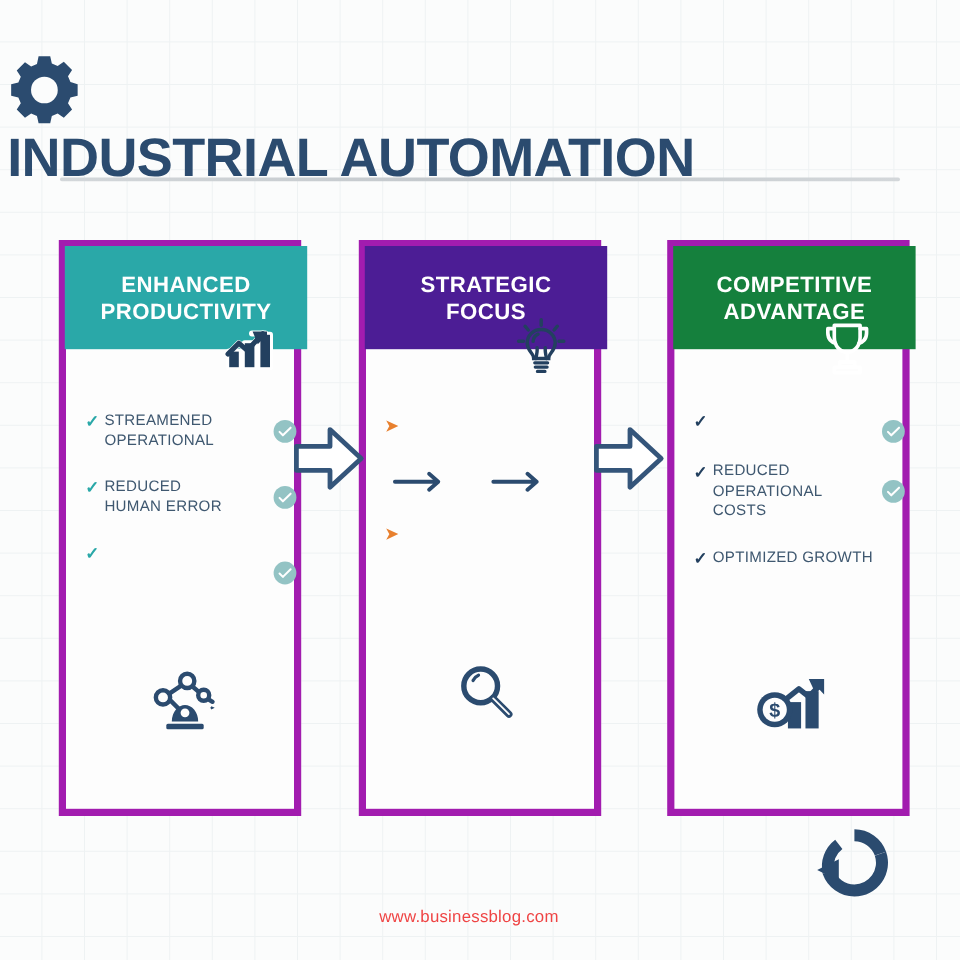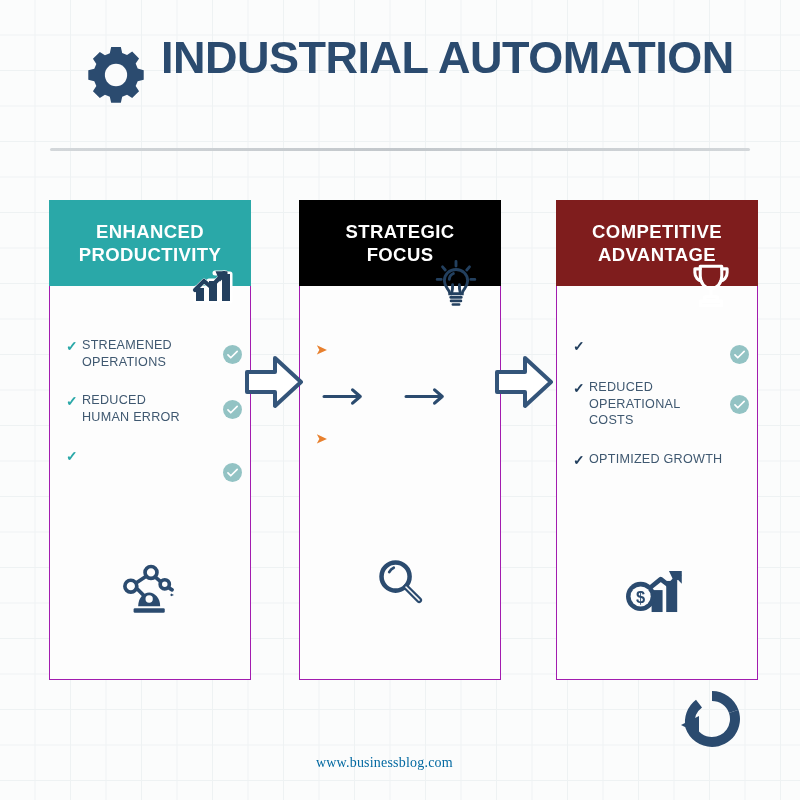--- a/index.html
+++ b/index.html
@@ -34,20 +34,21 @@
 
   
   #header {
     position: absolute;
     left: 0; top: 32px;
     width: 800px;
     display: flex;
     align-items: flex-start;
     justify-content: center;
     padding-left: 6px;
+    flex-direction: column;
   }
   #gear-icon-wrap {
     width: 62px;
     height: 62px;
     flex: 0 0 62px;
     margin-top: 12px;
     margin-right: 14px;
   }
   #title-block {
     width: 560px;
@@ -71,21 +72,21 @@
     border-radius: 2px;
   }
 
   
   .card {
     position: absolute;
     top: 200px;
     width: 202px;
     height: 480px;
     background: #fdfdfd;
-    border: 1px solid #a21caf;
+    border: 6px solid #a21caf;
     overflow: visible;
   }
   #card-0 { left: 49px;  }
   #card-1 { left: 299px; }
   #card-2 { left: 556px; }
 
   .card-header {
     position: absolute;
     left: -1px; top: -1px;
     width: 202px;
@@ -186,22 +187,21 @@
   #connector-0 { left: 245px; }
   #connector-1 { left: 495px; }
 
   
   #footer-url {
     position: absolute;
     left: 316px;
     top: 755px;
     font-size: 14px;
     letter-spacing: 0.2px;
-    color: #0369a1;
-    font-family: Liberation Serif, serif;
+    color: #ef4444;
   }
   #refresh-icon-wrap {
     position: absolute;
     left: 676px;
     top: 683px;
     width: 72px;
     height: 72px;
   }
 </style>
 </head>
@@ -245,21 +245,21 @@
           <path d="M9 33l9-9 7 6 13-14"></path>
         </g>
         <path d="M29.5 14.2h12v12l-4.4-4.6-3.3 3.2-4.3-10.6z" fill="#23405f"></path>
       </svg>
     </div>
 
     <div class="card-list">
       <div class="list-item">
         <span class="bullet bullet-check-teal">✓</span>
         <span class="item-label">STREAMENED
-OPERATIONS</span>
+OPERATIONAL</span>
         <span class="check-circle" style="top:8px;">
           <svg viewBox="0 0 20 20" width="13" height="13">
               <path d="M3 10.6l4.3 4.4L17.2 5.2" stroke="#ffffff" stroke-width="2.6" fill="none" stroke-linecap="round" stroke-linejoin="round"></path>
             </svg>
         </span>
       </div>
       <div class="list-item">
         <span class="bullet bullet-check-teal">✓</span>
         <span class="item-label">REDUCED
 HUMAN ERROR</span>
@@ -292,21 +292,21 @@
         <circle cx="51" cy="32" r="5" fill="#fdfdfd" stroke="#2b4b6f" stroke-width="4"></circle>
         <path d="M22 56c0-9 6-15 12-15s12 6 12 15z" fill="#2b4b6f"></path>
         <circle cx="34" cy="48" r="4" fill="#fdfdfd"></circle>
         <rect x="17" y="58" width="34" height="5" rx="1.5" fill="#2b4b6f"></rect>
         <path d="M58 42l3 1.5-3 1.5-1-1.5z" fill="#2b4b6f"></path>
       </svg>
     </div>
   </div>
 
   <div class="card" id="card-1">
-    <div class="card-header" style="background:#000000;">
+    <div class="card-header" style="background:#4c1d95;">
       <div class="card-header-text">STRATEGIC
 FOCUS</div>
     </div>
     <div class="card-badge-icon" style="right:12px;">
       <svg viewBox="0 0 58 58" width="52" height="52" aria-hidden="true">
         <g stroke="#23405f" stroke-width="3.2" fill="none" stroke-linecap="round">
           <path d="M29 5v5M14 11l3 3.5M44 11l-3 3.5M8 25h4.5M50 25h-4.5"></path>
           <path d="M29 14c-7.4 0-13 5.6-13 12.6 0 5 2.7 7.6 4.4 10 1.2 1.6 1.6 3 1.6 4.4h14c0-1.4.4-2.8 1.6-4.4 1.7-2.4 4.4-5 4.4-10C42 19.6 36.4 14 29 14z"></path>
           <path d="M21.5 25c.2-3.2 2.2-5.6 4.6-6.6"></path>
           <path d="M24 41c1-4 1.5-7 1.2-10M34 41c-1-4-1.5-7-1.2-10"></path>
@@ -344,21 +344,21 @@
       <svg viewBox="0 0 64 64" width="58" height="58" aria-hidden="true">
         <circle cx="26" cy="26" r="15.5" fill="none" stroke="#2b4b6f" stroke-width="5"></circle>
         <path d="M19 21c1.2-2.4 3-4 5-4.8" stroke="#2b4b6f" stroke-width="3" fill="none" stroke-linecap="round"></path>
         <path d="M37.5 37.5L52 52" stroke="#2b4b6f" stroke-width="6.5" stroke-linecap="round"></path>
         <path d="M37.5 37.5L52 52" stroke="#fdfdfd" stroke-width="1.6" stroke-linecap="round"></path>
       </svg>
     </div>
   </div>
 
   <div class="card" id="card-2">
-    <div class="card-header" style="background:#7f1d1d;">
+    <div class="card-header" style="background:#15803d;">
       <div class="card-header-text">COMPETITIVE
 ADVANTAGE</div>
     </div>
     <div class="card-badge-icon" style="right:14px; top:58px;">
       <svg viewBox="0 0 58 58" width="52" height="52" aria-hidden="true">
         <g stroke="#ffffff" stroke-width="3.4" fill="none" stroke-linecap="round" stroke-linejoin="round">
           <path d="M17 8h24v11c0 8-5.4 14-12 14s-12-6-12-14z"></path>
           <path d="M17 11h-6v4c0 6 4 9 7 9.5"></path>
           <path d="M41 11h6v4c0 6-4 9-7 9.5"></path>
           <path d="M29 33v9"></path>

